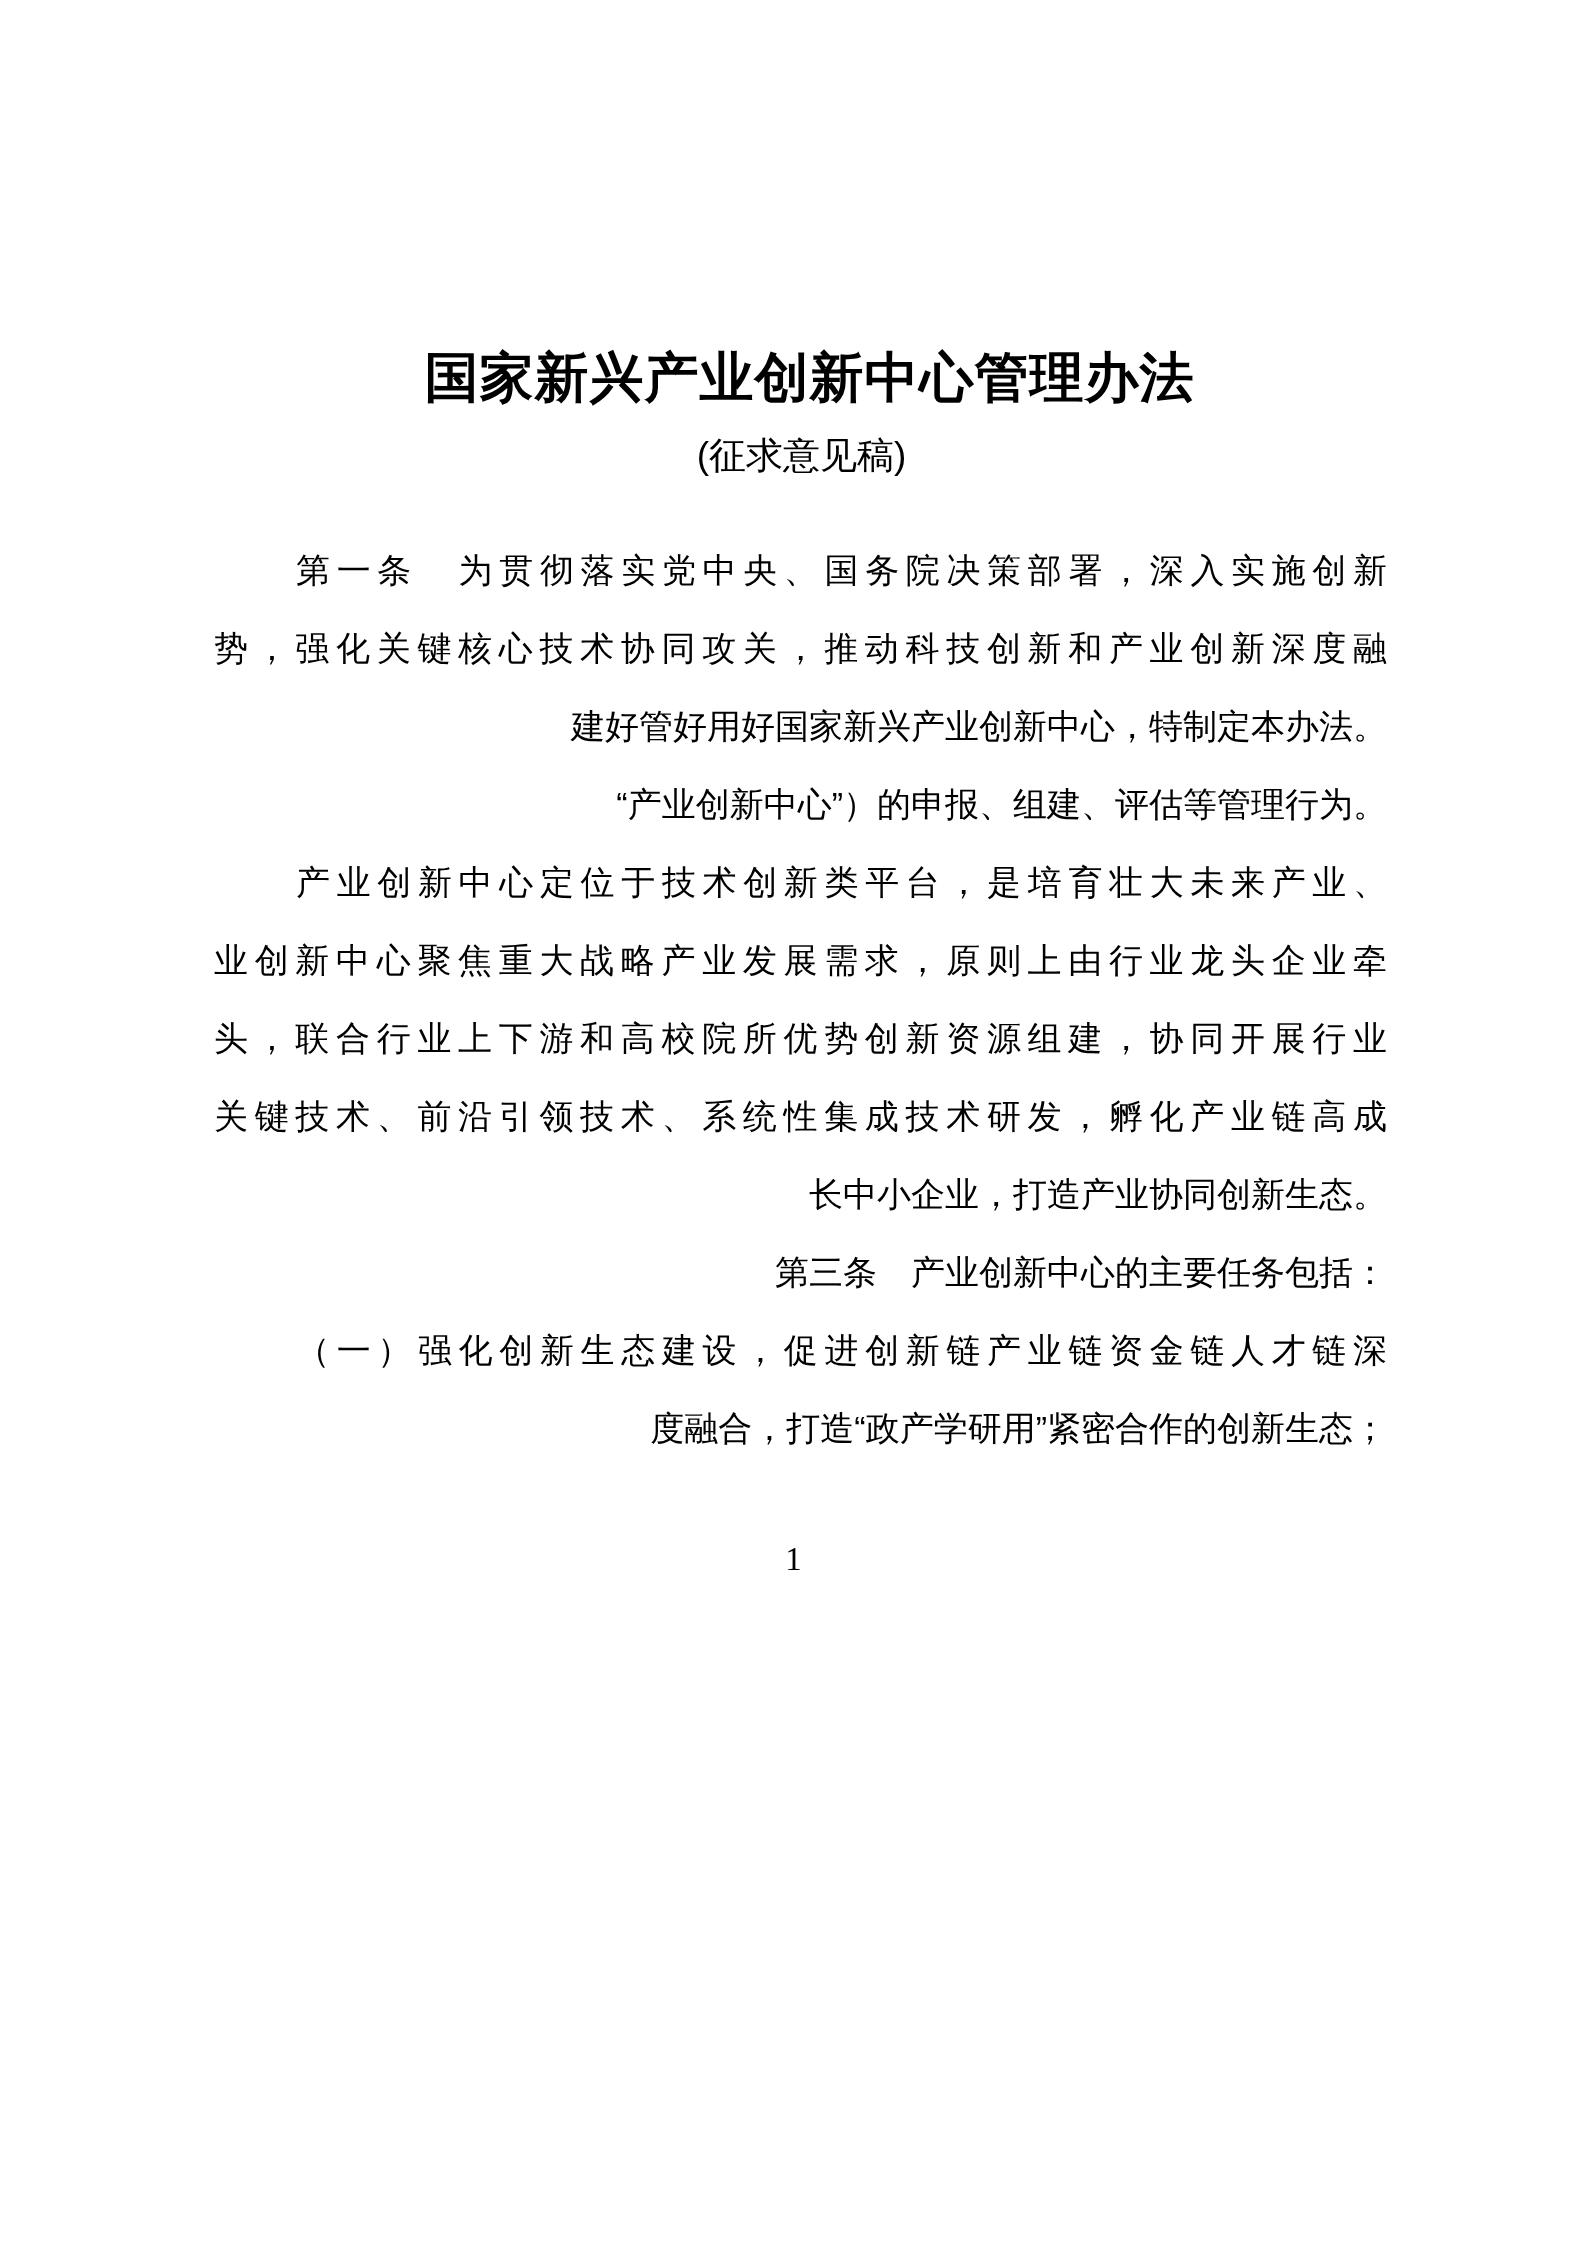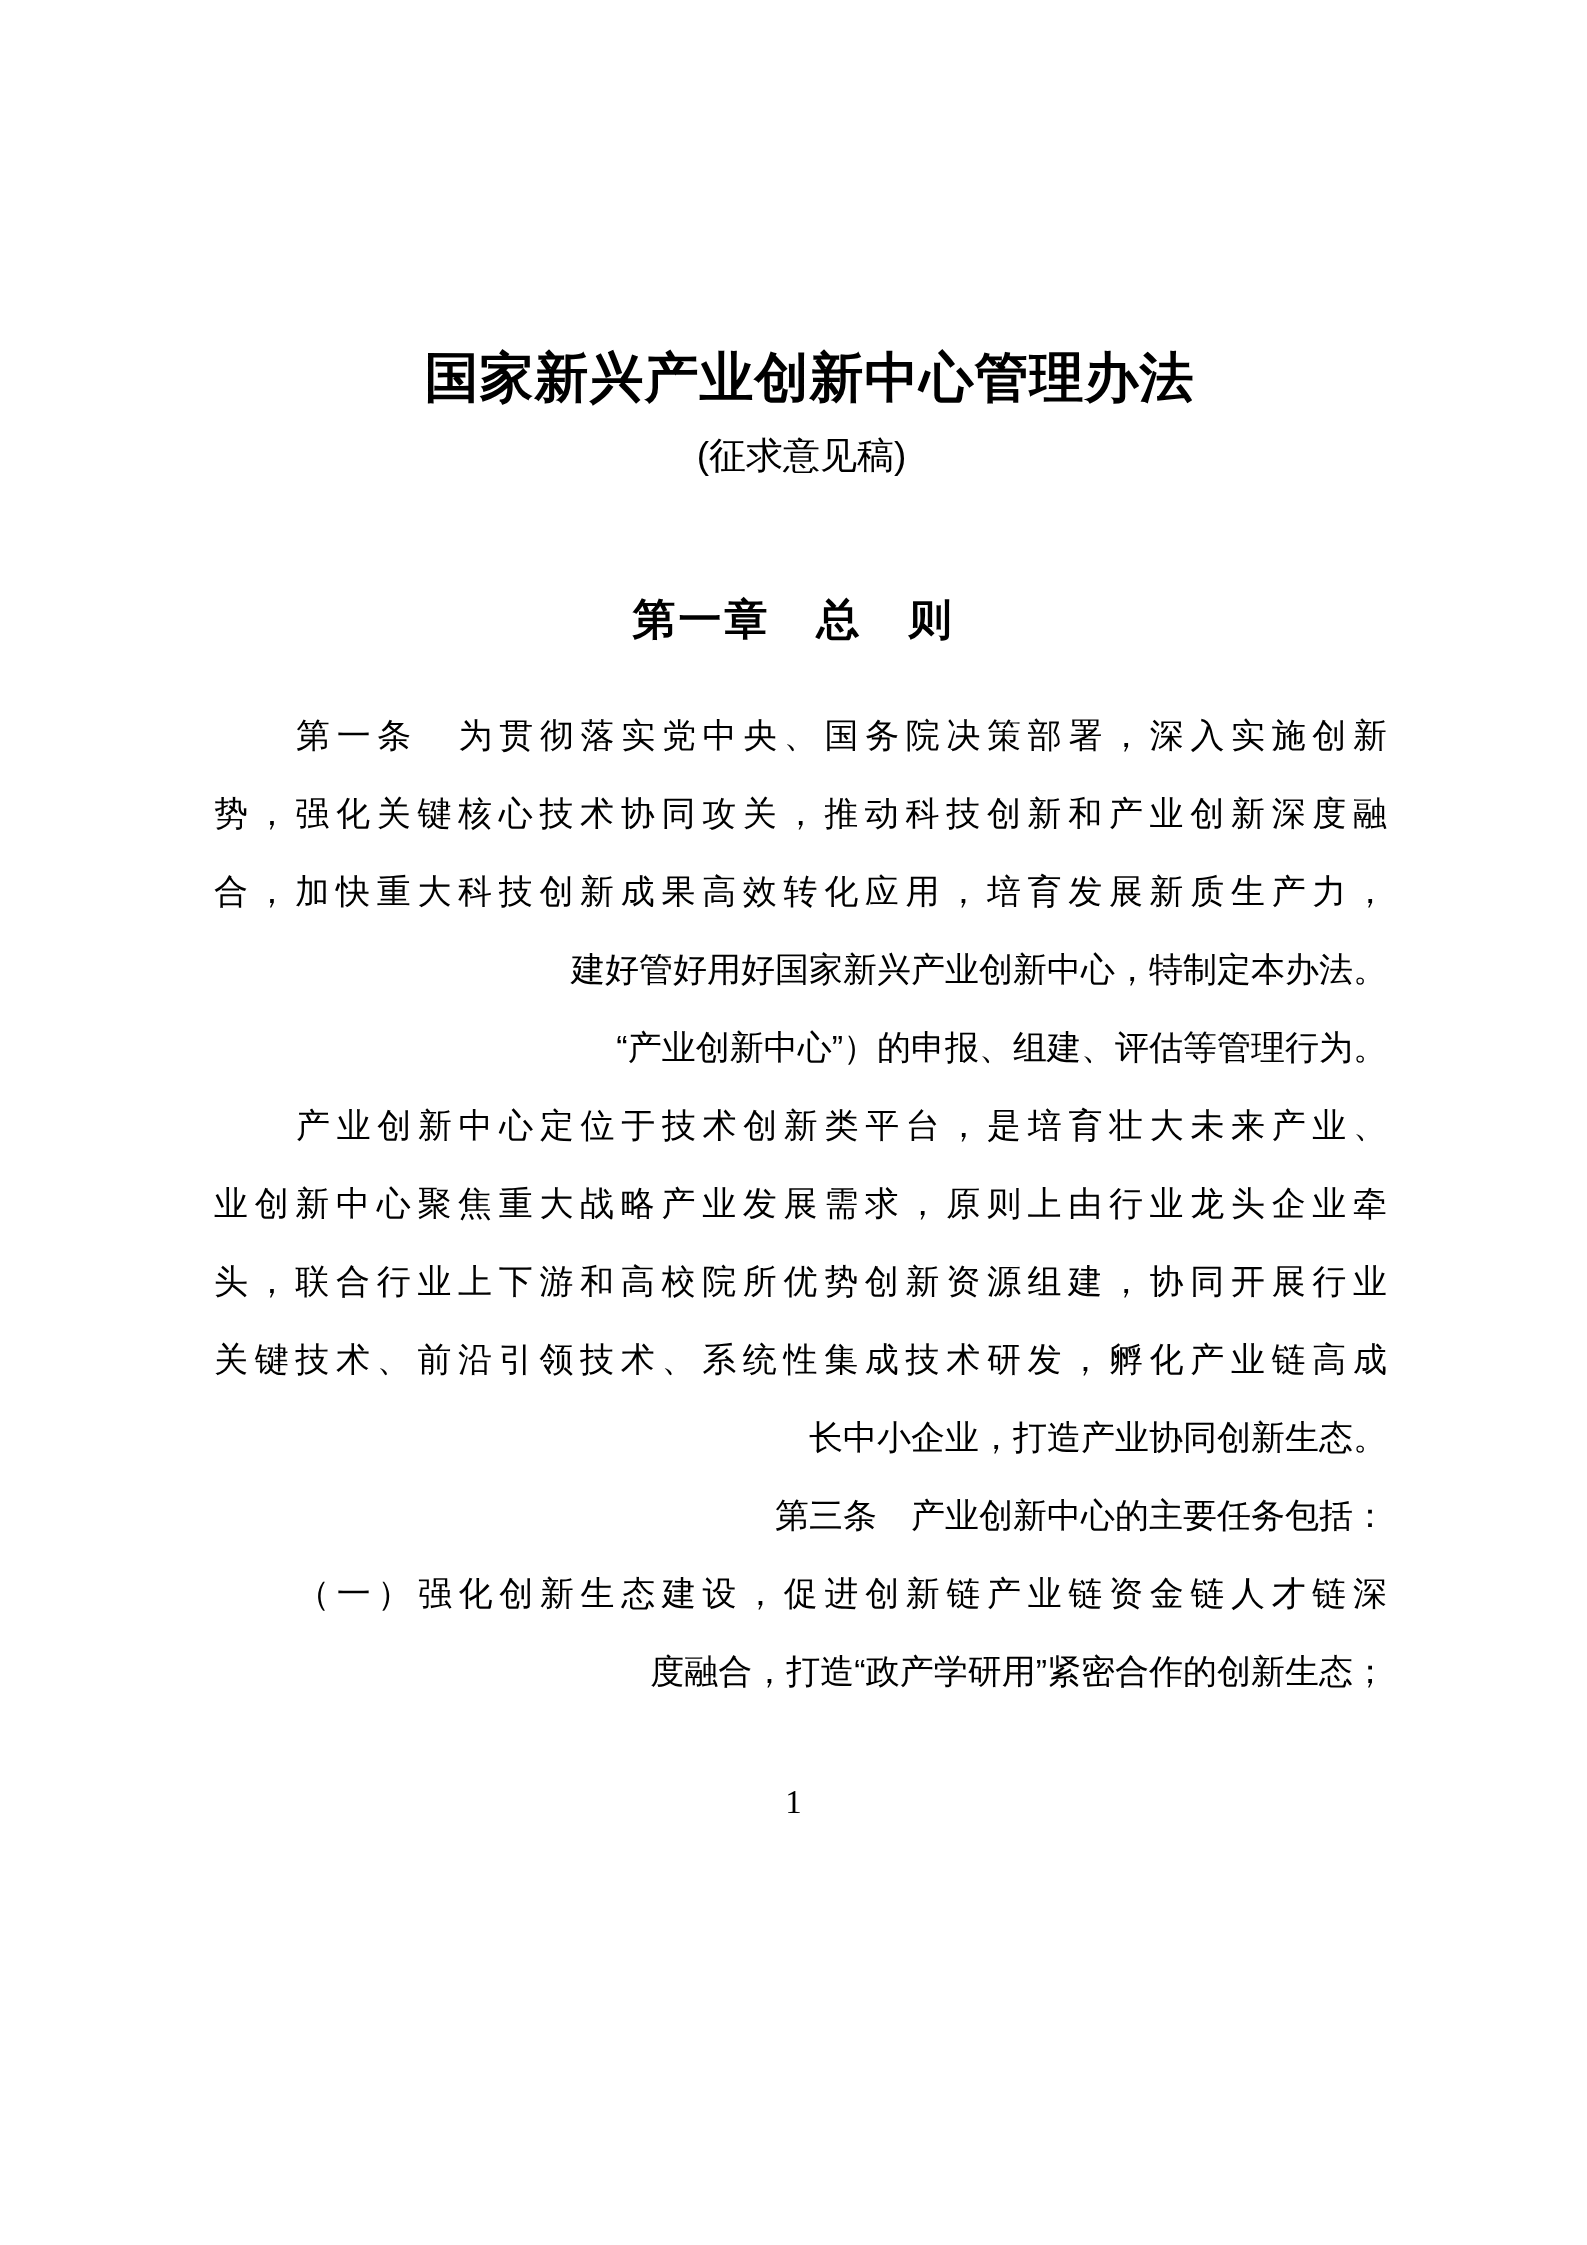--- a/index.html
+++ b/index.html
@@ -72,28 +72,26 @@
 </style>
 </head>
 <body>
 
 <div class="page">
 
   <h1 class="doc-title">国家新兴产业创新中心管理办法</h1>
 
   <div class="doc-subtitle">(征求意见稿)</div>
 
-  <div class="chapter-heading">第一章　总　则</div>
 
   <div class="doc-body">
 
     <div class="para">
       <div class="line indent jst">第一条　为贯彻落实党中央、国务院决策部署，深入实施创新</div>
       <div class="line jst">势，强化关键核心技术协同攻关，推动科技创新和产业创新深度融</div>
-      <div class="line jst">合，加快重大科技创新成果高效转化应用，培育发展新质生产力，</div>
       <div class="line">建好管好用好国家新兴产业创新中心，特制定本办法。</div>
     </div>
 
     <div class="para">
       <div class="line">“产业创新中心”）的申报、组建、评估等管理行为。</div>
     </div>
 
     <div class="para">
       <div class="line indent jst">产业创新中心定位于技术创新类平台，是培育壮大未来产业、</div>
       <div class="line jst">业创新中心聚焦重大战略产业发展需求，原则上由行业龙头企业牵</div>

